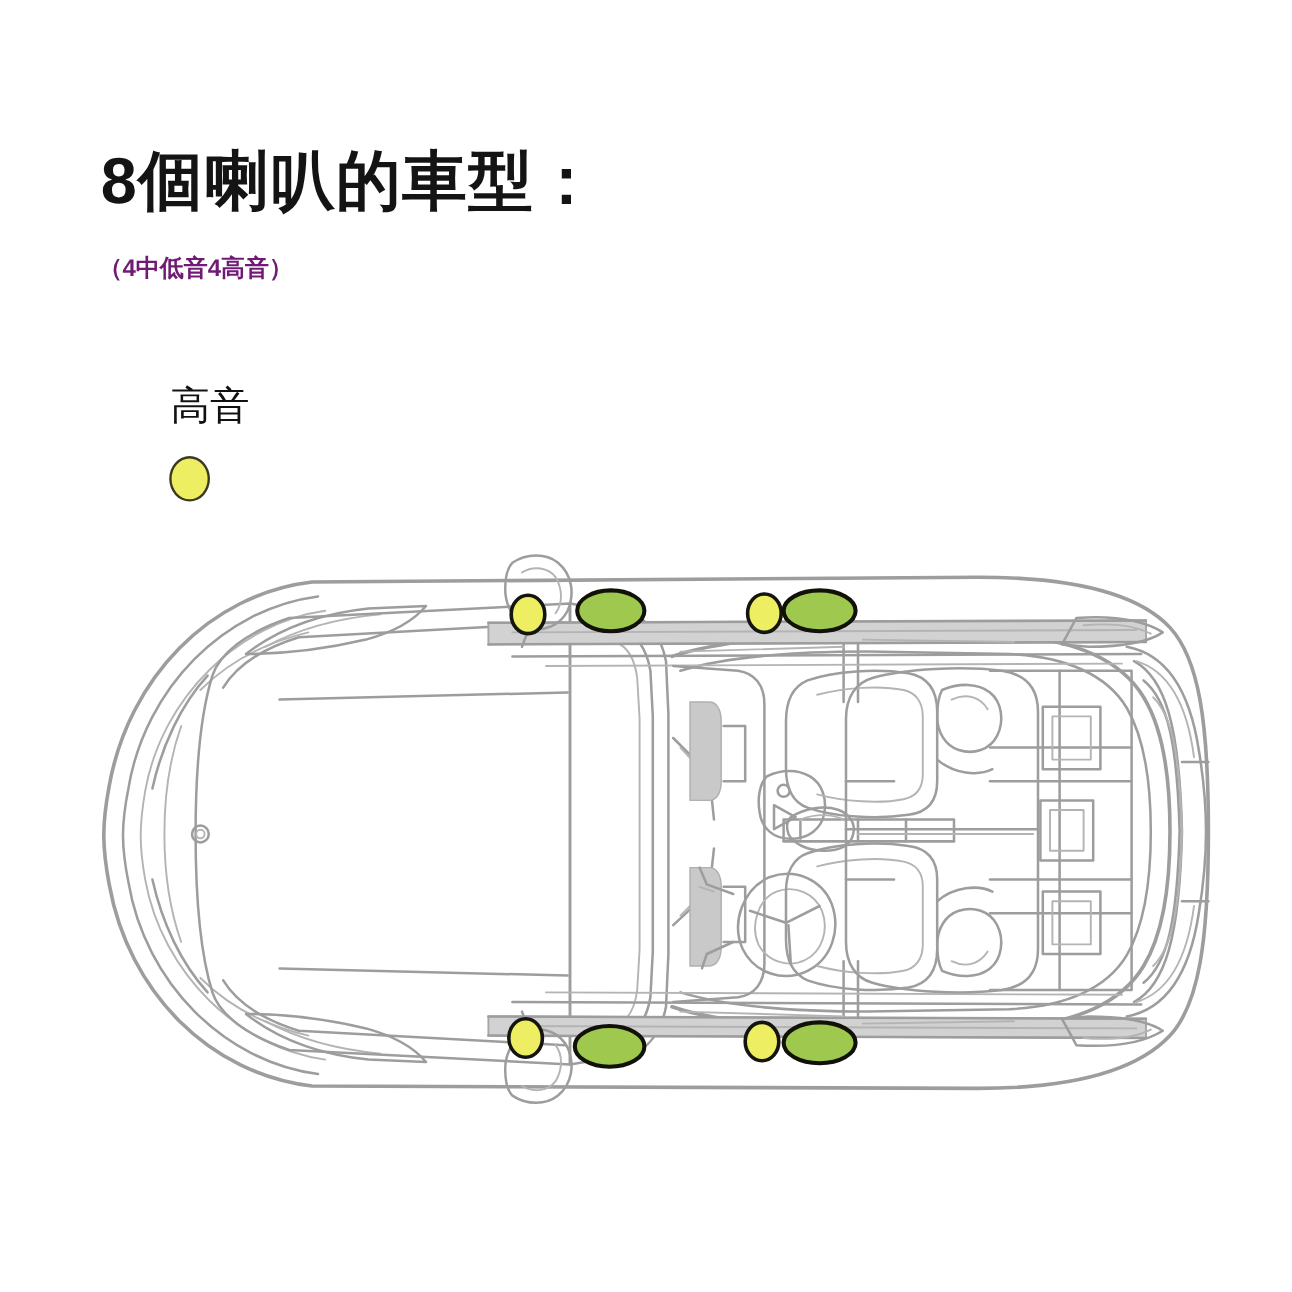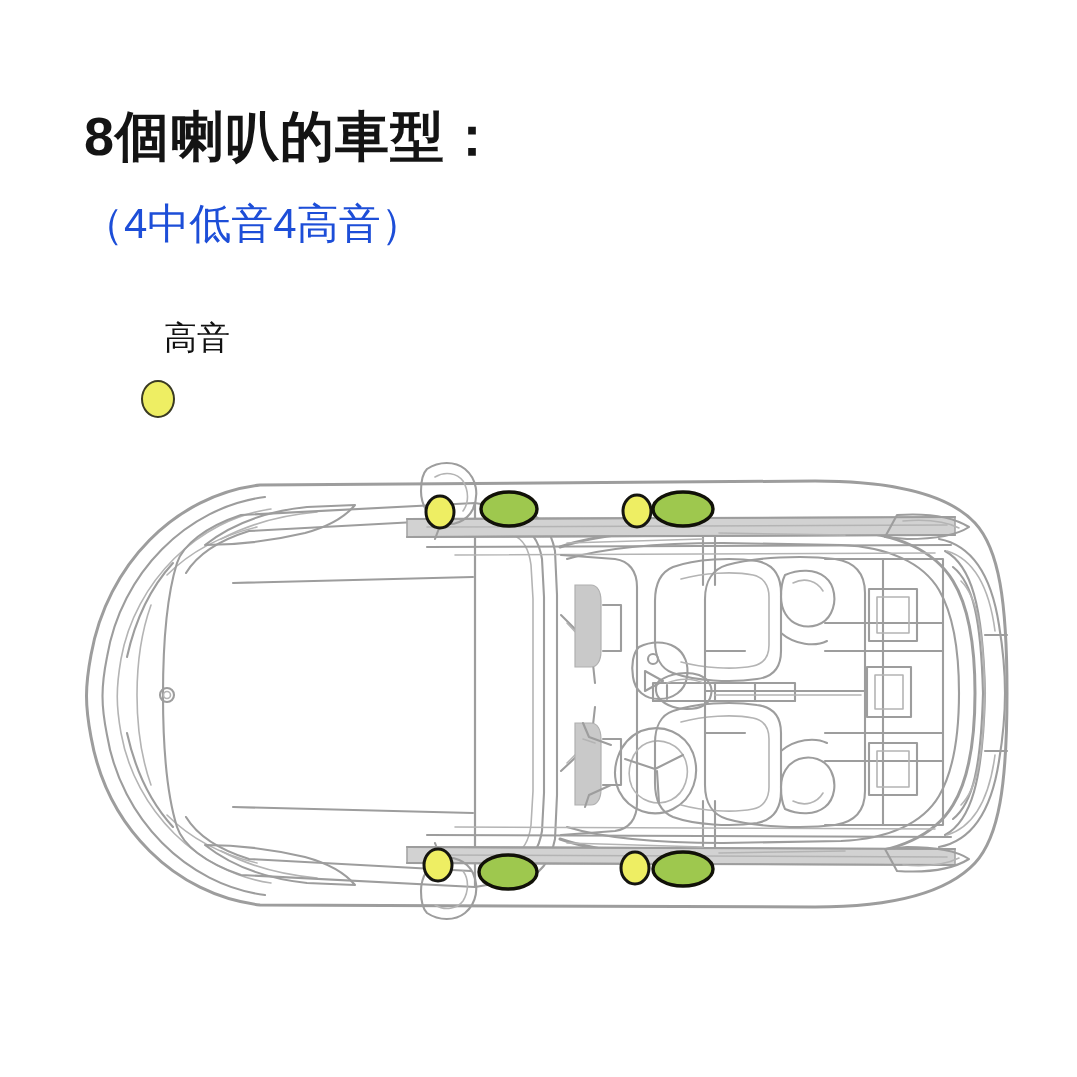--- a/index.html
+++ b/index.html
@@ -20,37 +20,37 @@
     position: absolute;
     left: 0; top: 0;
     width: 1077px;
     height: 1077px;
   }
 
   
   .title {
     position: absolute;
     left: 84px;
-    top: 106px;
+    top: 121px;
     font-size: 54px;
     line-height: 60px;
     font-weight: 700;
     letter-spacing: 1px;
     white-space: nowrap;
     color: #141414;
   }
   .subtitle {
     position: absolute;
     left: 82px;
     top: 205px;
-    font-size: 42px;
+    font-size: 20px;
     line-height: 38px;
-    font-weight: 400;
+    font-weight: 700;
     white-space: nowrap;
-    color: #1d4ed8;
+    color: #701a75;
   }
 
   
   .legend {
     position: absolute;
     left: 120px;
     top: 318px;
     width: 360px;
     height: 130px;
   }
@@ -60,21 +60,21 @@
   }
   .legend-group.tweeter { left: 0px; width: 110px; }
   .legend-group.midbass { left: 178px; width: 140px; }
 
   .legend-label {
     font-size: 33px;
     line-height: 40px;
     font-weight: 400;
     white-space: nowrap;
     color: #111111;
-    text-align: right;
+    text-align: center;
   }
   .legend-swatch-wrap {
     margin-top: 22px;
     height: 48px;
     position: relative;
   }
   .swatch-tweeter {
     position: absolute;
     left: 21px;
     top: 0;

